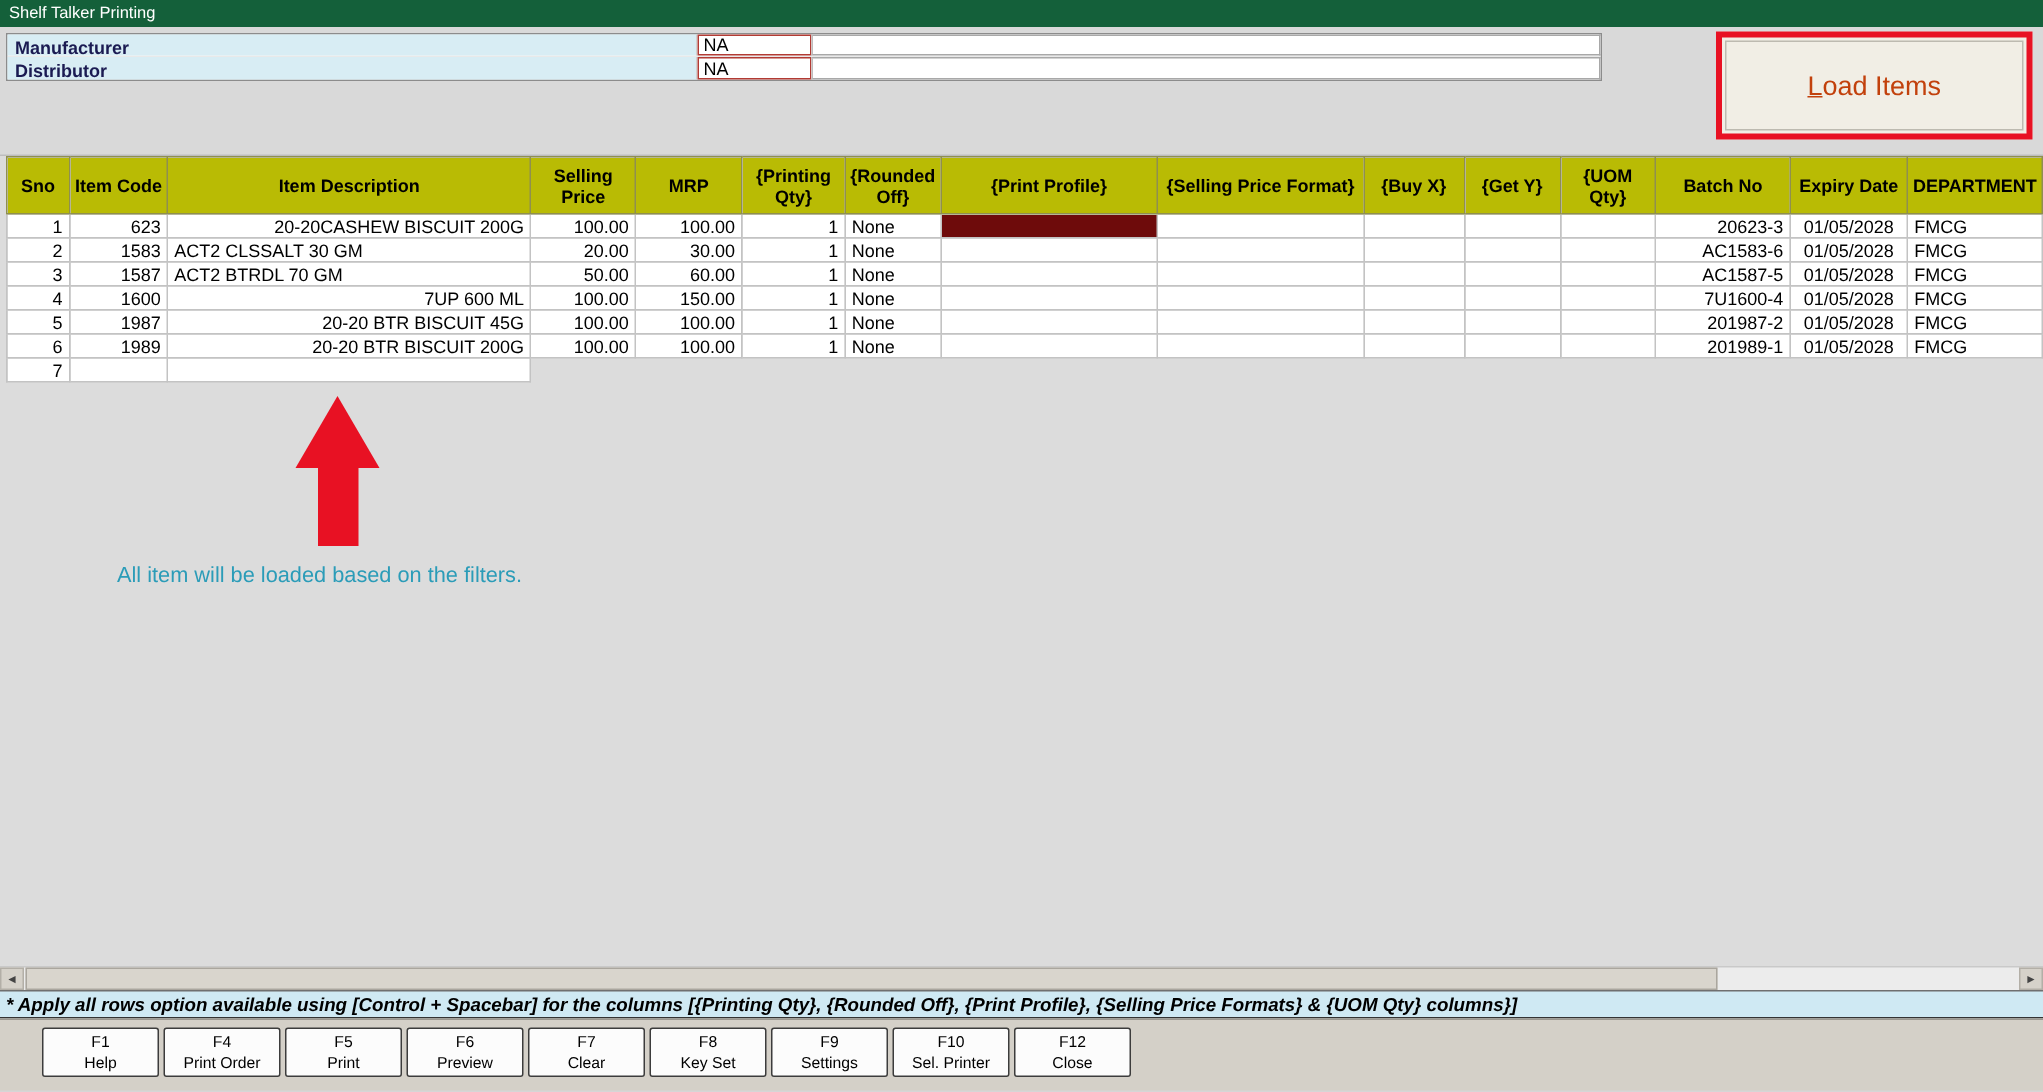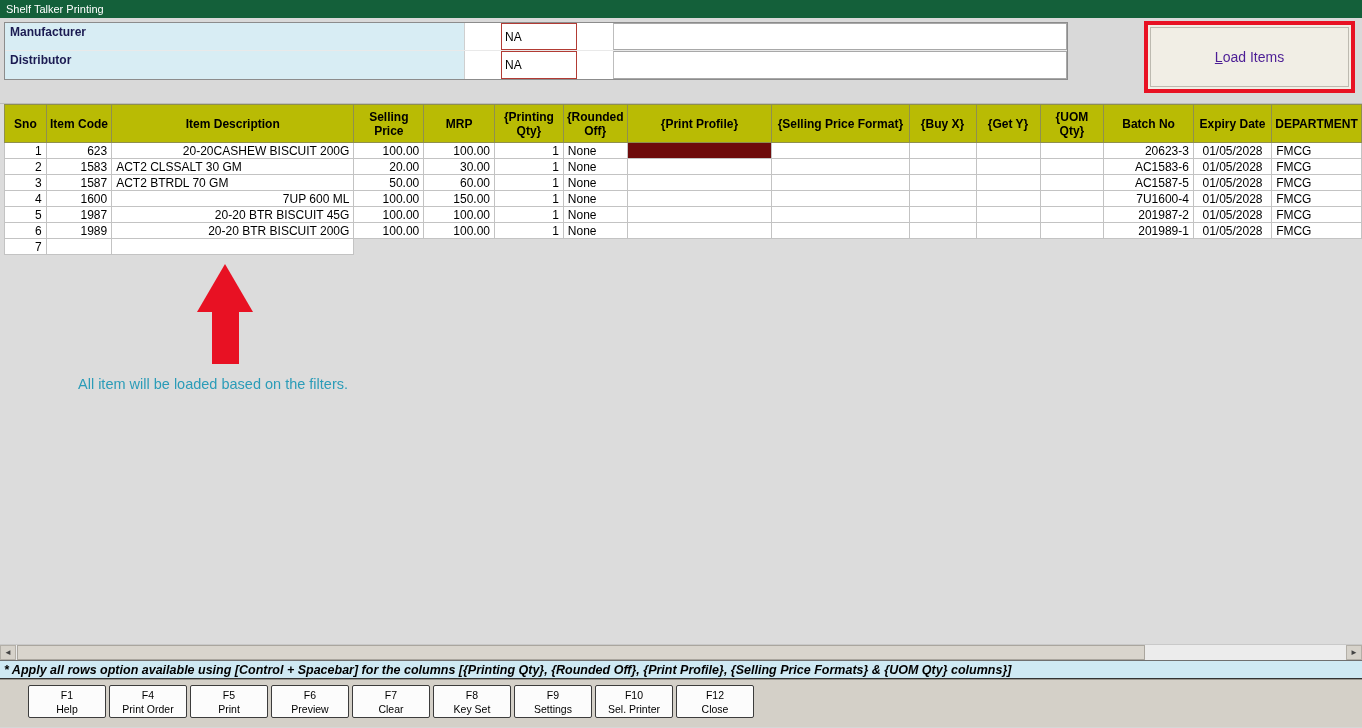--- a/index.html
+++ b/index.html
@@ -12,21 +12,21 @@
   .titlebar {
     height:18px; background:var(--titlebar,#14603a); color:#fff;
     font-size:11px; line-height:18px; padding-left:6px;
   }
   
   .top { height:85px; position:relative; background:#d9d9d9; }
   .filterbox {
     position:absolute; left:4px; top:4px; width:1064px;
     border:1px solid #8c8c8c; background:#fff;
   }
-  .frow { display:flex; height:28px; border-bottom:1px solid #e9e9e9;gap:36px; }
+  .frow { display:flex; height:15px; border-bottom:1px solid #e9e9e9; }
   .frow:last-child { border-bottom:none; }
   .flabel {
     width:460px; background:var(--filter-label-bg,#d8edf4);
     font-size:12px; font-weight:bold; color:#1b1b52;
     padding:2px 4px 0 5px; border-right:1px solid #cfcfcf;
     white-space:nowrap; overflow:hidden;
   }
   .fsmall {
     width:76px; border:1px solid #b23b34; font-size:12px;
     padding:0 3px; font-family:"Liberation Sans",sans-serif; outline:none;
@@ -35,22 +35,22 @@
     flex:1; border:1px solid #a8a8a8; border-left:1px solid #bdbdbd;
     font-size:12px; padding:0 3px; outline:none;
   }
   .loadwrap {
     position:absolute; top:3px; right:7px; width:211px; height:72px;
     border:4px solid var(--highlight-red,#e81123); background:#f1eee5;
     padding:2px;
   }
   .loadbtn {
     width:100%; height:100%; background:#f1eee5;
-    border:1px solid #bdbab0; color:#4c1d95;
-    font-family:"Liberation Sans",sans-serif; font-size:14px;
+    border:1px solid #bdbab0; color:#c2410c;
+    font-family:"Liberation Sans",sans-serif; font-size:18px;
     cursor:pointer;
   }
   .loadbtn u { text-decoration:underline; }
   
   .gridarea {
     position:relative; height:557px; background:#dcdcdc; overflow:hidden;
     border-top:1px solid #bdbdbd;
   }
   table { border-collapse:collapse; table-layout:fixed; margin-left:4px; }
   th {

